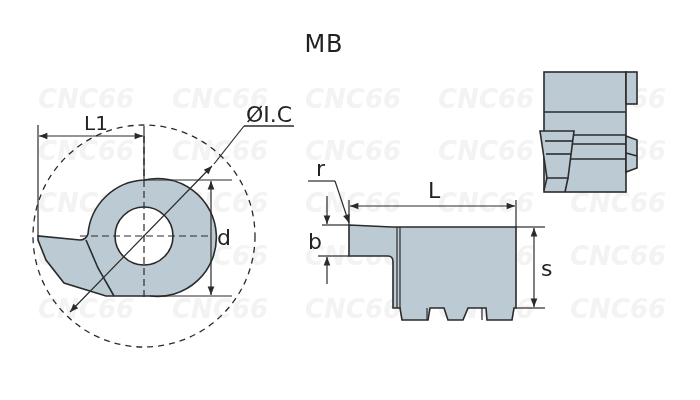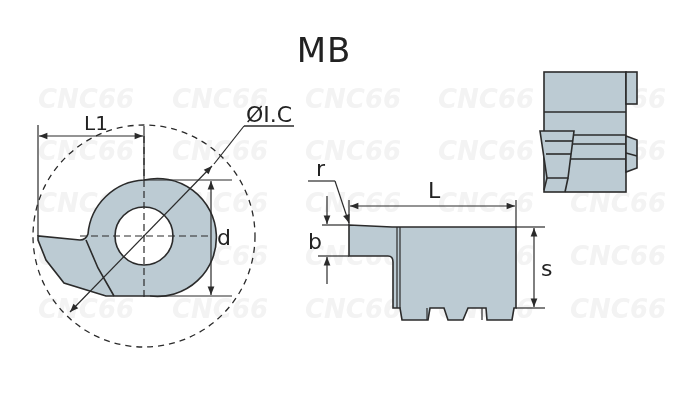--- a/index.html
+++ b/index.html
@@ -1,17 +1,17 @@
 <!DOCTYPE html>
 <html><head>
 <meta charset="utf-8">
 <style>
   html,body{margin:0;padding:0;background:#ffffff;}
   body{width:700px;height:400px;overflow:hidden;position:relative;font-family:"DejaVu Sans",sans-serif;}
-  .title{position:absolute;left:0;top:30px;width:648px;text-align:center;font-size:34px;color:#222;letter-spacing:1px;}
+  .title{position:absolute;left:0;top:30px;width:648px;text-align:center;font-size:24px;color:#222;letter-spacing:1px;}
   svg{position:absolute;left:0;top:0;}
   .lbl{font-family:"DejaVu Sans",sans-serif;fill:#222;}
   .wm{font-family:"DejaVu Sans",sans-serif;font-weight:bold;font-style:italic;font-size:26px;fill:#f3f3f3;}
 </style>
 </head>
 <body>
 
 <div class="title">MB</div>
 
 <svg width="700" height="400" viewBox="0 0 700 400">

